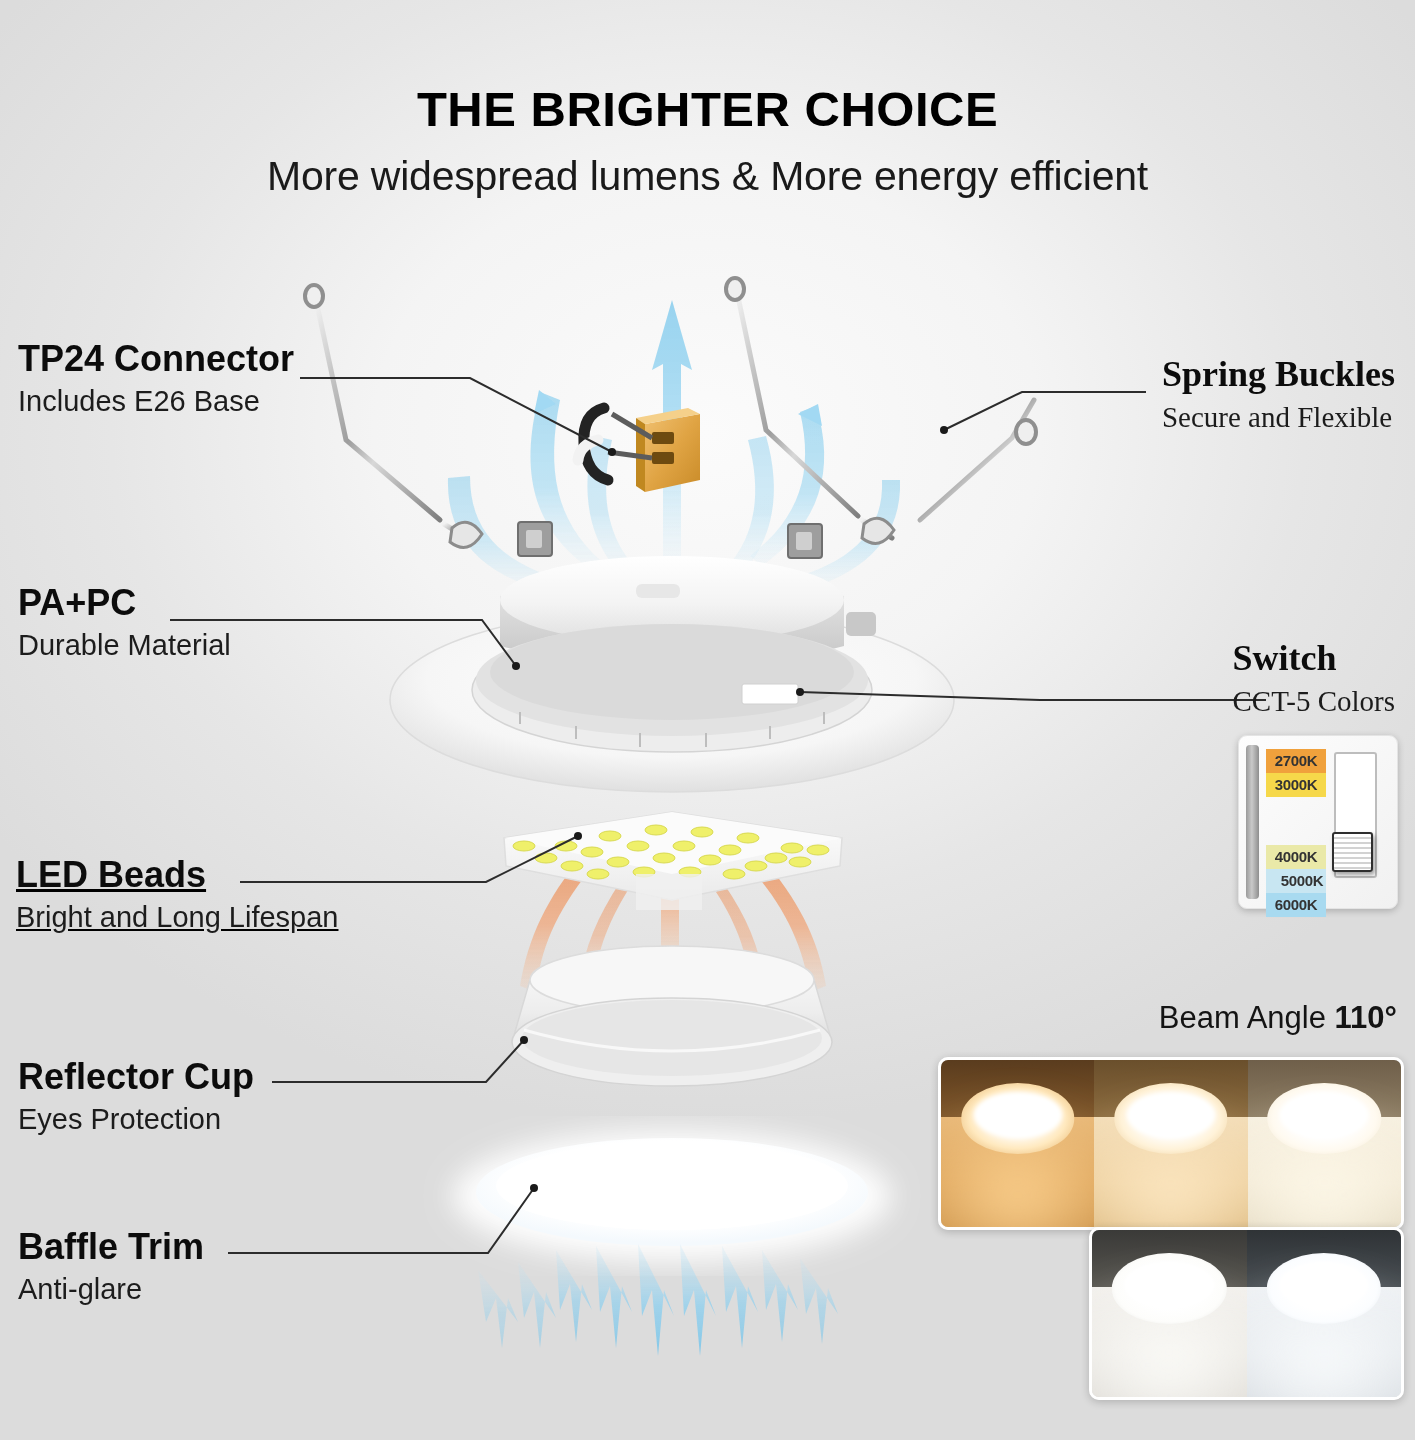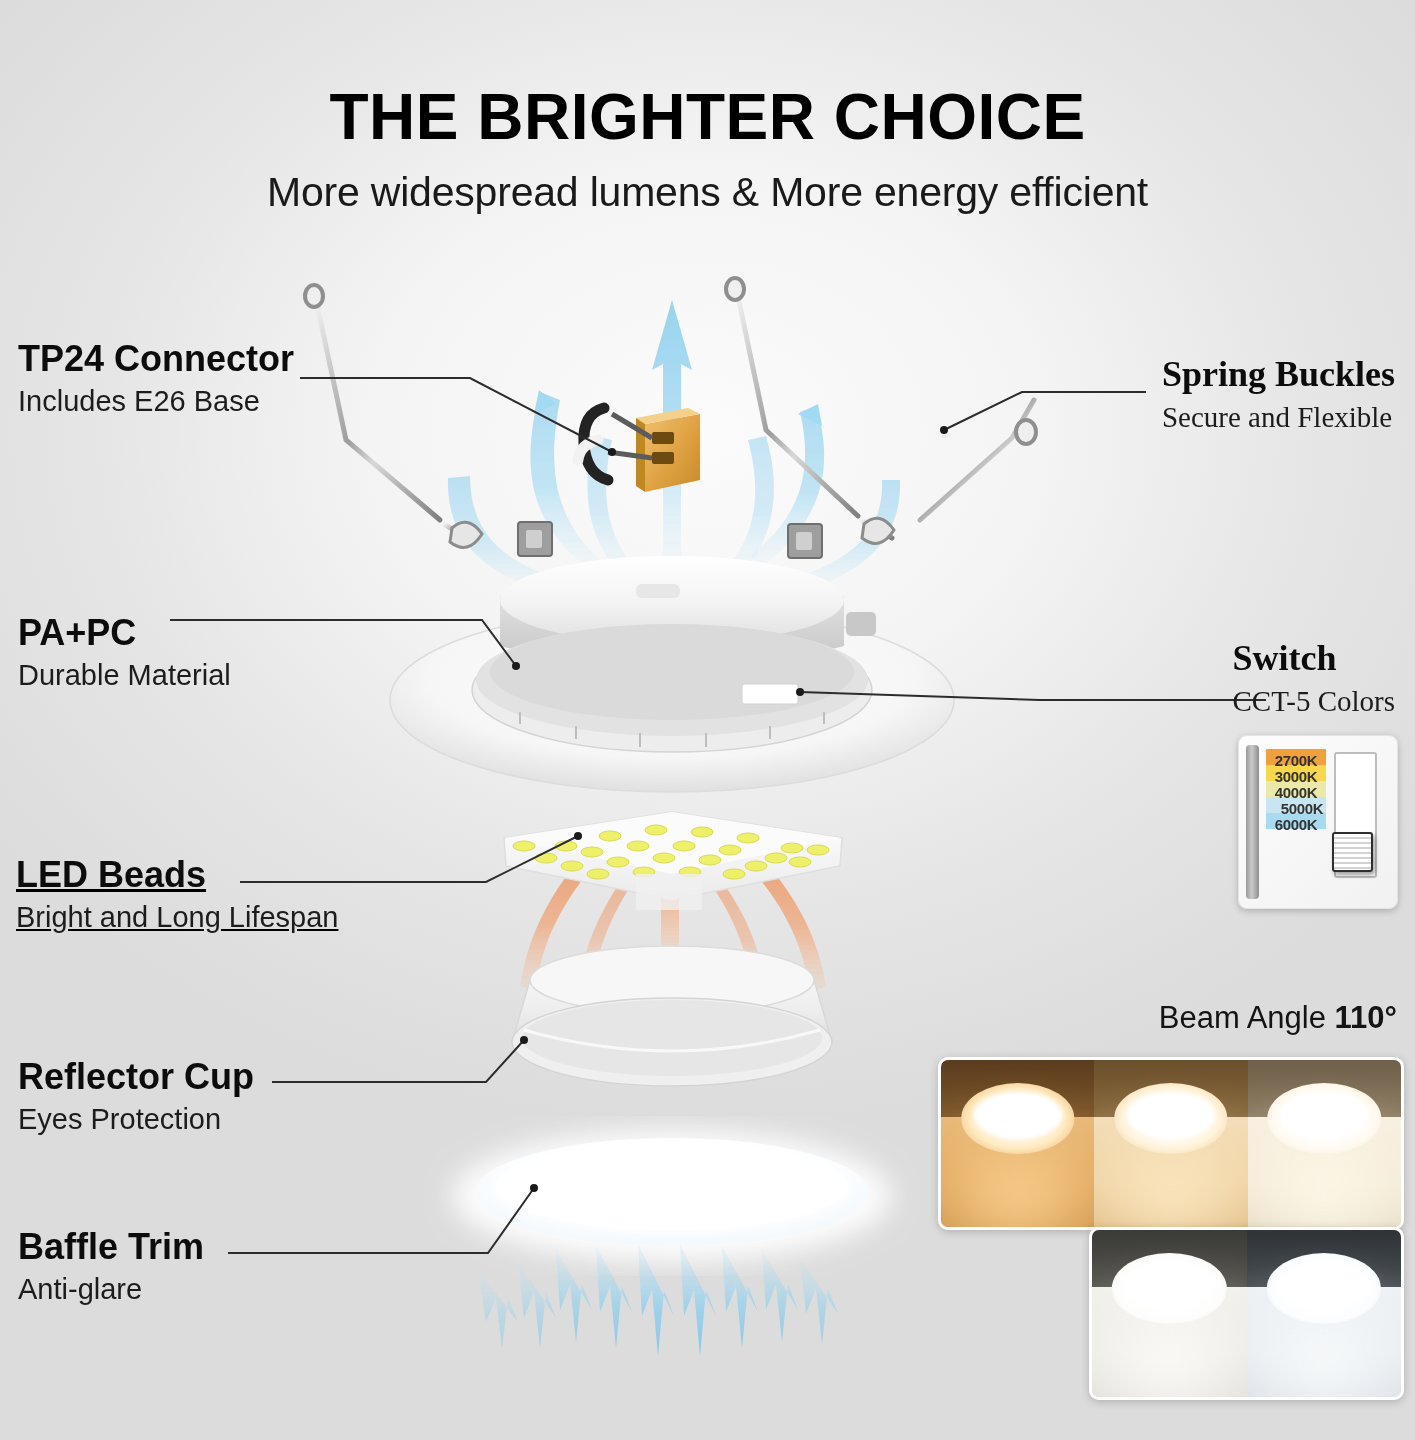--- a/index.html
+++ b/index.html
@@ -11,21 +11,21 @@
   #stage{
     position:relative;width:1415px;height:1440px;
     background:
       radial-gradient(ellipse 62% 48% at 50% 30%, #fbfbfb 0%, #f4f4f4 38%, #e6e6e6 68%, #dcdcdc 100%),
       linear-gradient(160deg,#e2e2e2 0%,#d9d9d9 100%);
   }
 
   
   .hdr{position:absolute;left:0;right:0;top:84px;text-align:center;}
   .hdr h1{
-    margin:0;font-size:64px;font-weight:bold;letter-spacing:.5px;
+    margin:0;font-size:49px;font-weight:bold;letter-spacing:.5px;
     color:#000;line-height:1.05;
     font-family:"Liberation Sans","DejaVu Sans",sans-serif;
   }
   .hdr h2{
     margin:18px 0 0 0;font-size:41px;font-weight:normal;color:#1a1a1a;
     letter-spacing:-.2px;
   }
 
   
   .lbl{position:absolute;}
@@ -43,21 +43,21 @@
     border-radius:9px;
     box-shadow:0 2px 7px rgba(0,0,0,.22);
     border:1px solid #e4e4e4;
   }
   .cct-rail{
     position:absolute;left:7px;top:9px;width:13px;height:154px;border-radius:4px;
     background:linear-gradient(90deg,#9a9a9a,#c9c9c9 45%,#8e8e8e);
   }
   .cct-list{position:absolute;left:27px;top:13px;width:60px;}
   .cct-row{
-    height:16px;line-height:24px;font-size:15px;font-weight:bold;
+    height:24px;line-height:24px;font-size:15px;font-weight:bold;
     color:#333;text-align:center;letter-spacing:-.3px;
   }
   .cct-slot{
     position:absolute;left:95px;top:16px;width:39px;height:122px;
     border:2px solid #bdbdbd;border-radius:3px;background:#fff;
   }
   .cct-knob{
     position:absolute;left:93px;top:96px;width:37px;height:36px;border-radius:3px;
     background:repeating-linear-gradient(180deg,#fff 0 3px,#d2d2d2 3px 5px);
     border:2px solid #2e2e2e;box-shadow:2px 3px 4px rgba(0,0,0,.38);
@@ -354,21 +354,21 @@
       <circle cx="944" cy="430" r="4"></circle>
       <circle cx="800" cy="692" r="4"></circle>
     </g>
   </svg>
 
   <div class="lbl" style="left:18px;top:338px;">
     <div class="t">TP24 Connector</div>
     <div class="s">Includes E26 Base</div>
   </div>
 
-  <div class="lbl" style="left:18px;top:612px;">
+  <div class="lbl" style="left:18px;top:582px;">
     <div class="t">PA+PC</div>
     <div class="s">Durable Material</div>
   </div>
 
   <div class="lbl" style="left:16px;top:854px;text-decoration:underline;">
     <div class="t">LED Beads</div>
     <div class="s">Bright and Long Lifespan</div>
   </div>
 
   <div class="lbl" style="left:18px;top:1056px;">
@@ -389,21 +389,21 @@
   <div class="lbl r" style="right:20px;top:638px;">
     <div class="t">Switch</div>
     <div class="s">CCT-5 Colors</div>
   </div>
 
   <div class="cct-card">
     <div class="cct-rail"></div>
     <div class="cct-list">
       <div class="cct-row" style="background:#f0a13c;"><span>2700K</span></div>
       <div class="cct-row" style="background:#f6d84a;"><span>3000K</span></div>
-      <div class="cct-row" style="background:#eae9a8;"><span>4000K</span></div>
+      <div class="cct-row" style="background:#eae9a8;margin-top:48px;"><span>4000K</span></div>
       <div class="cct-row" style="background:#c8e6f2;padding-left:12px;"><span>5000K</span></div>
       <div class="cct-row" style="background:#a8daf0;"><span>6000K</span></div>
     </div>
     <div class="cct-slot"></div>
     <div class="cct-knob"></div>
   </div>
 
   <div class="beam">
     <span>Beam Angle</span>
     <b>110°</b>

